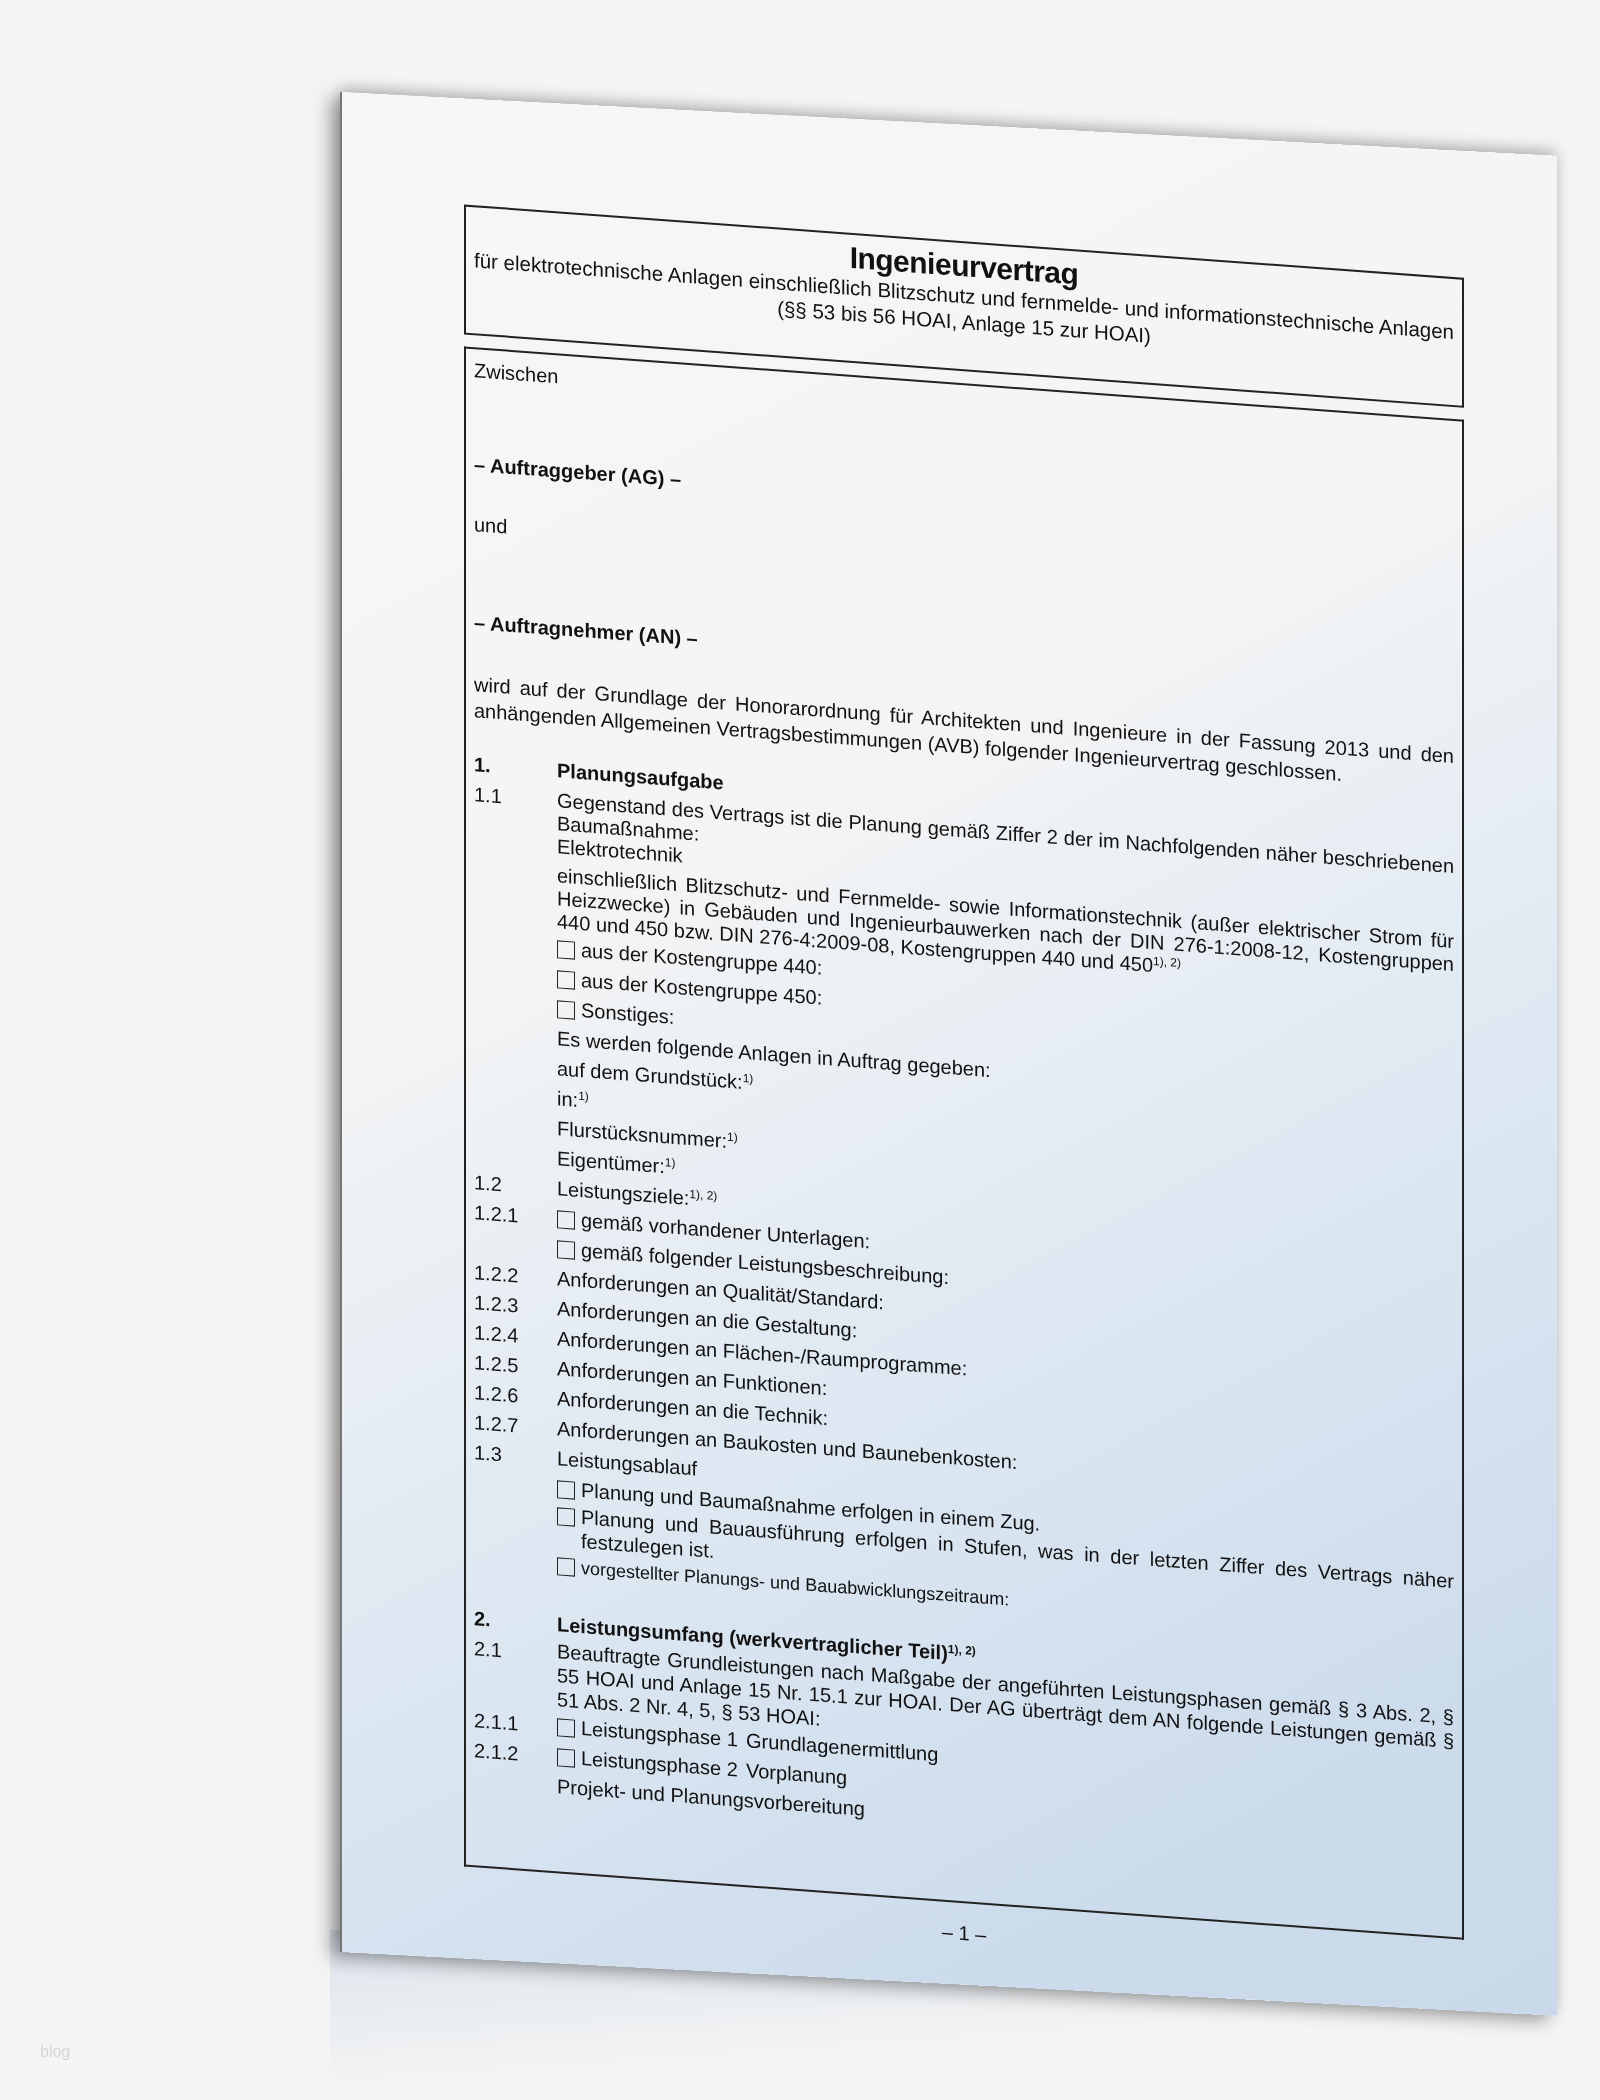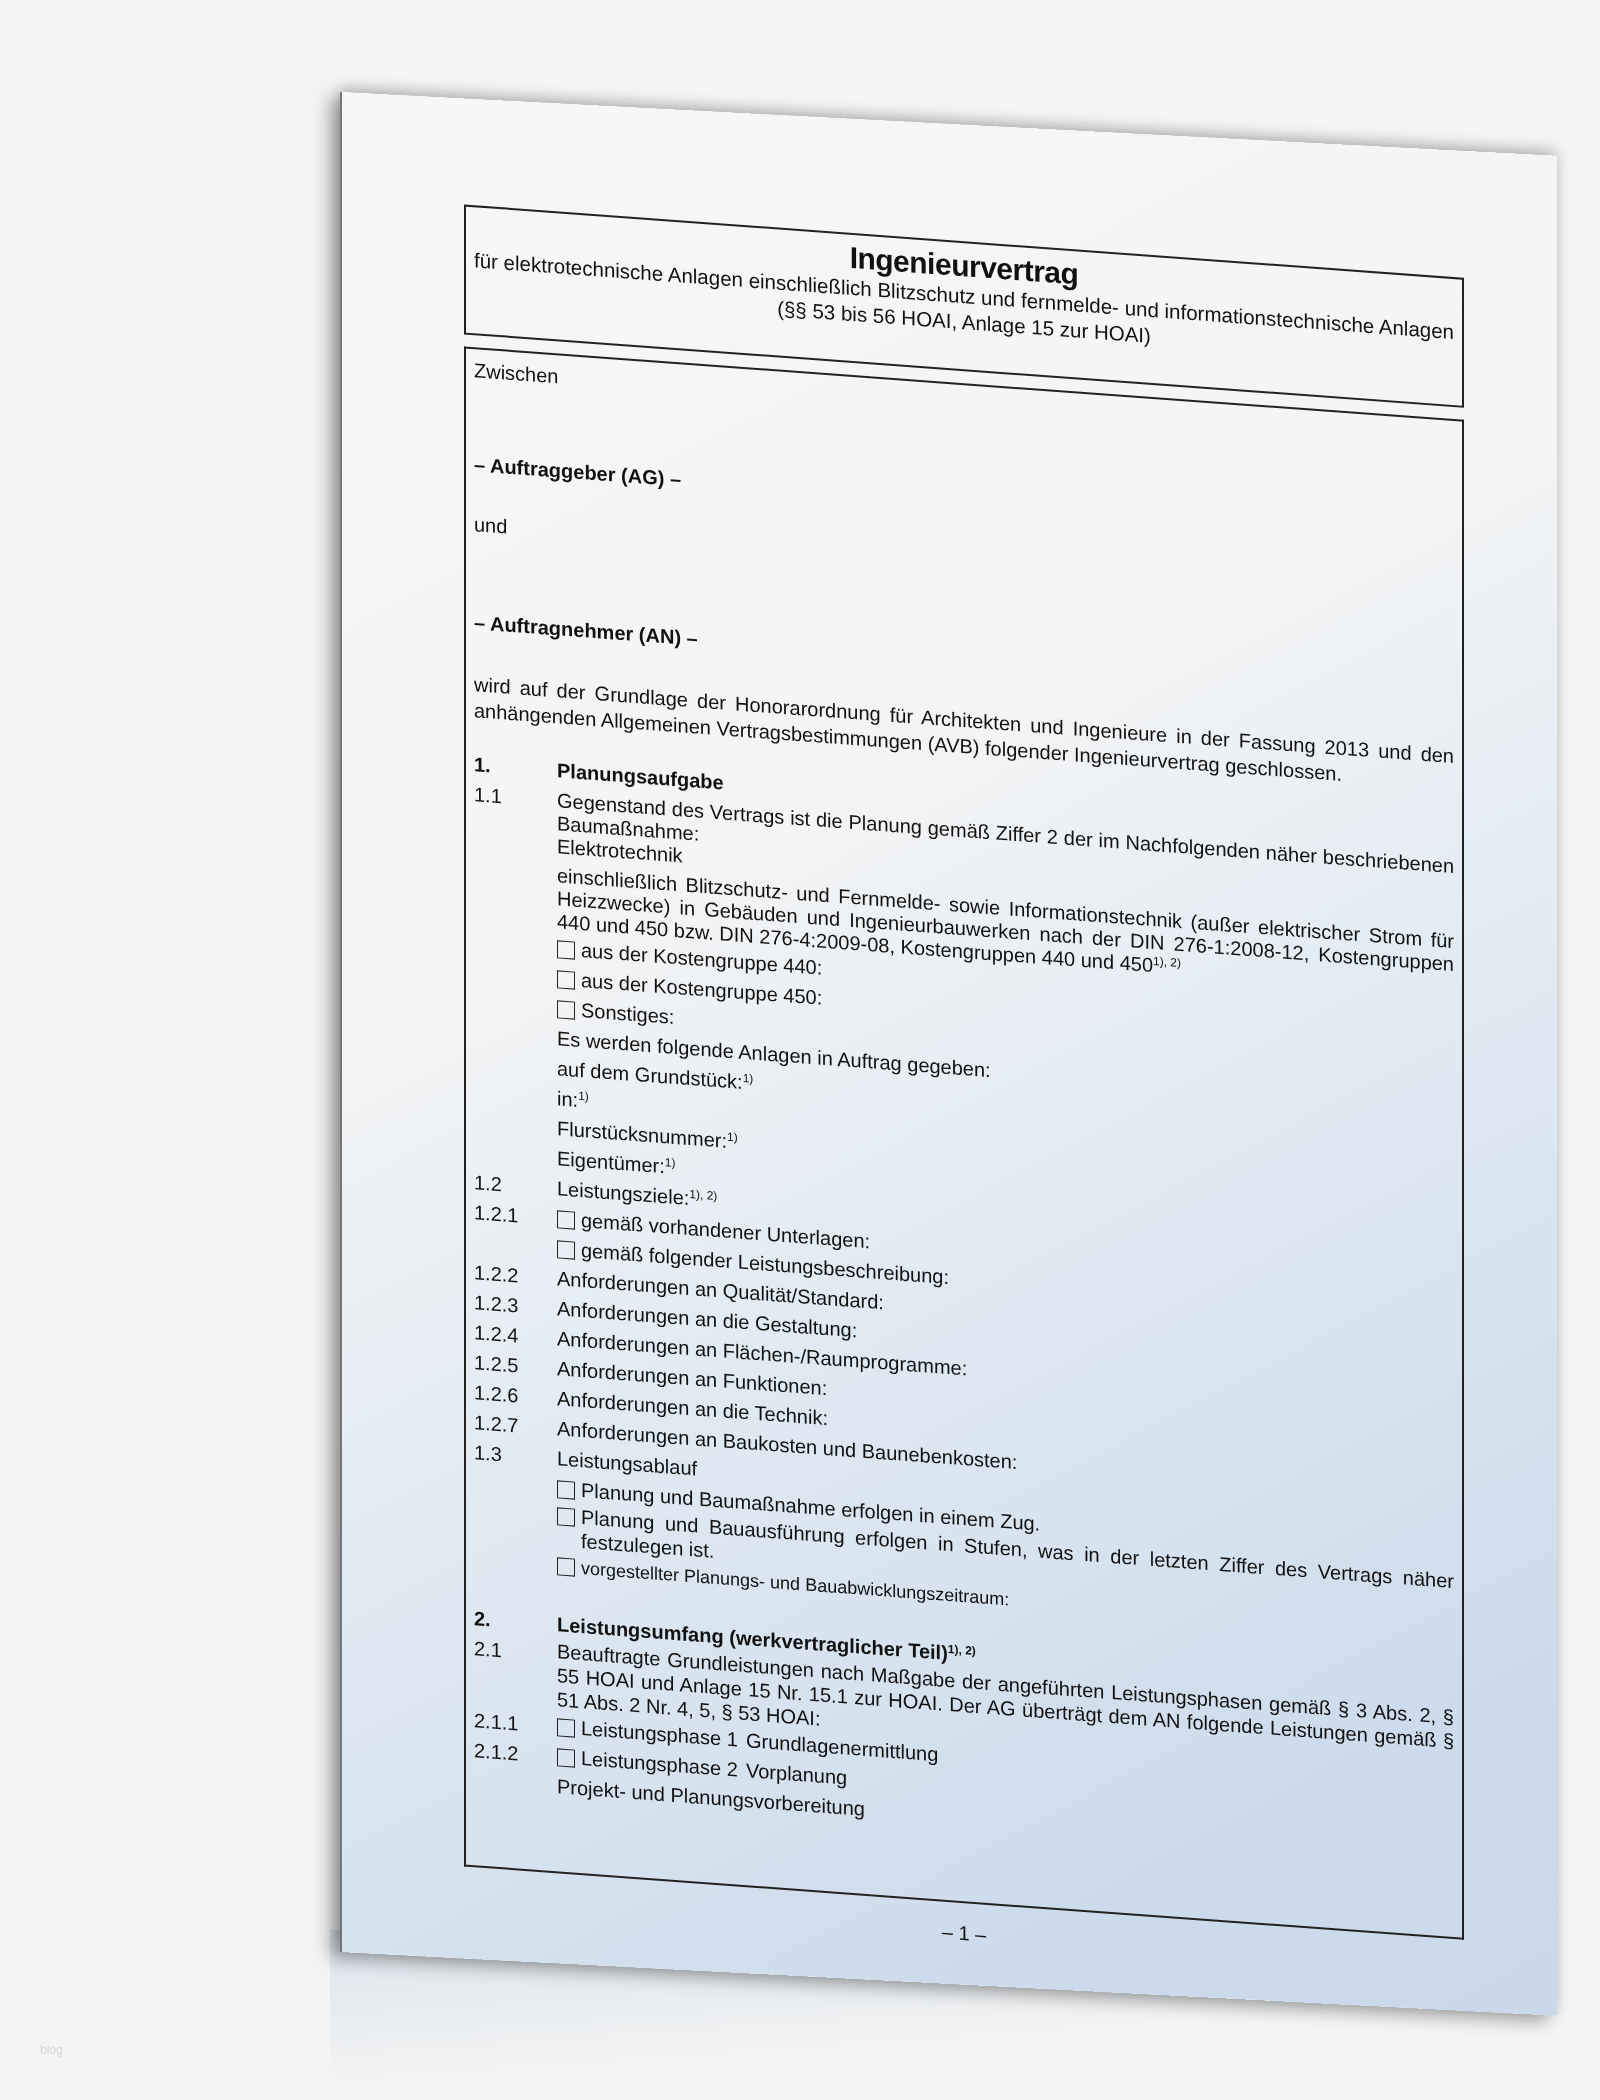--- a/index.html
+++ b/index.html
@@ -19,21 +19,21 @@
     background: linear-gradient(150deg, #f7f7f7 0%, #f3f4f5 38%, #dde8f2 62%, #cddcec 85%, #c9d9ea 100%);
     box-shadow: -10px 6px 18px rgba(0,0,0,0.35), 0 -6px 14px rgba(0,0,0,0.18);
     border-left:2px solid #777;
   }
   .reflection {
     position:absolute; left:330px; top:1930px; width:1215px; height:160px;
     transform-origin:0 0; transform: skewY(-4deg);
     background: linear-gradient(180deg, rgba(200,215,230,0.55), rgba(244,244,244,0));
   }
   .watermark {
-    position:absolute; left:40px; top:2043px; font-size:12px; color:#d6d6d6;
+    position:absolute; left:40px; top:2043px; font-size:16px; color:#d6d6d6;
   }
   .inner {
     position:absolute; left:122px; top:106px; width:1000px;
     transform: skewY(1.2deg); transform-origin:0 0;
     color:#111;
   }
   .title-box {
     border:2px solid #222; padding:6px 4px 10px 4px; text-align:center;
     height:130px; box-sizing:border-box;
   }

